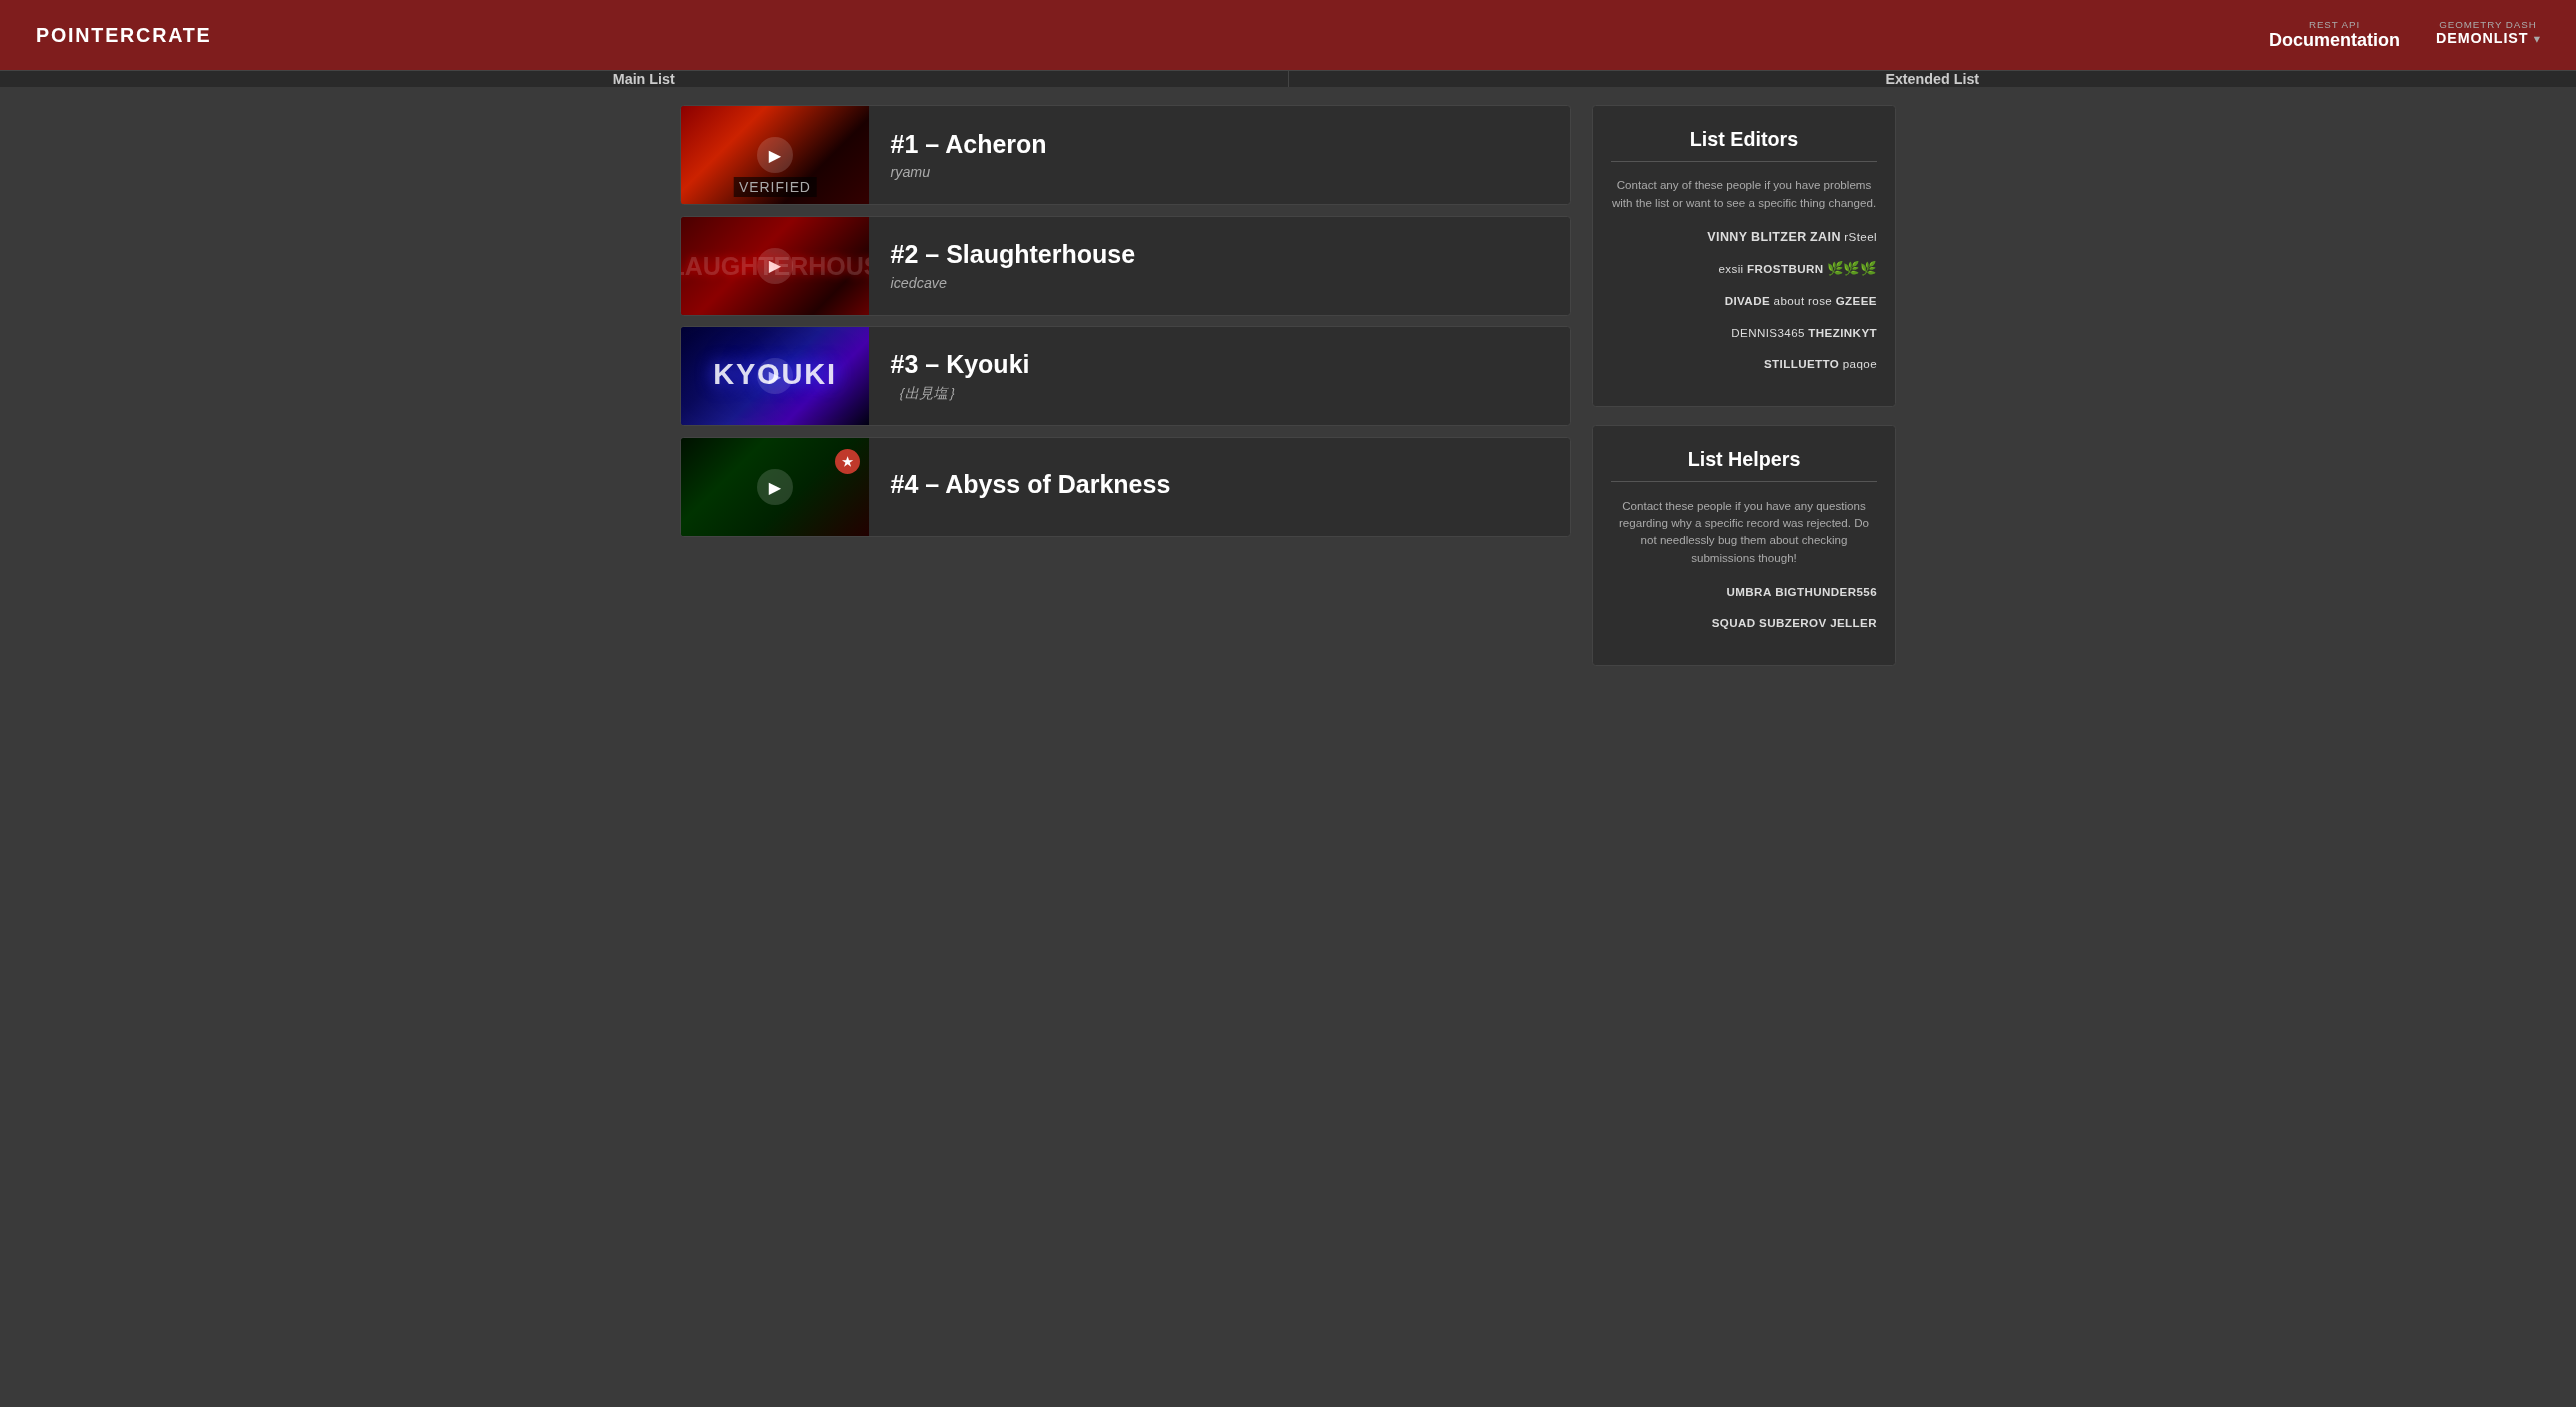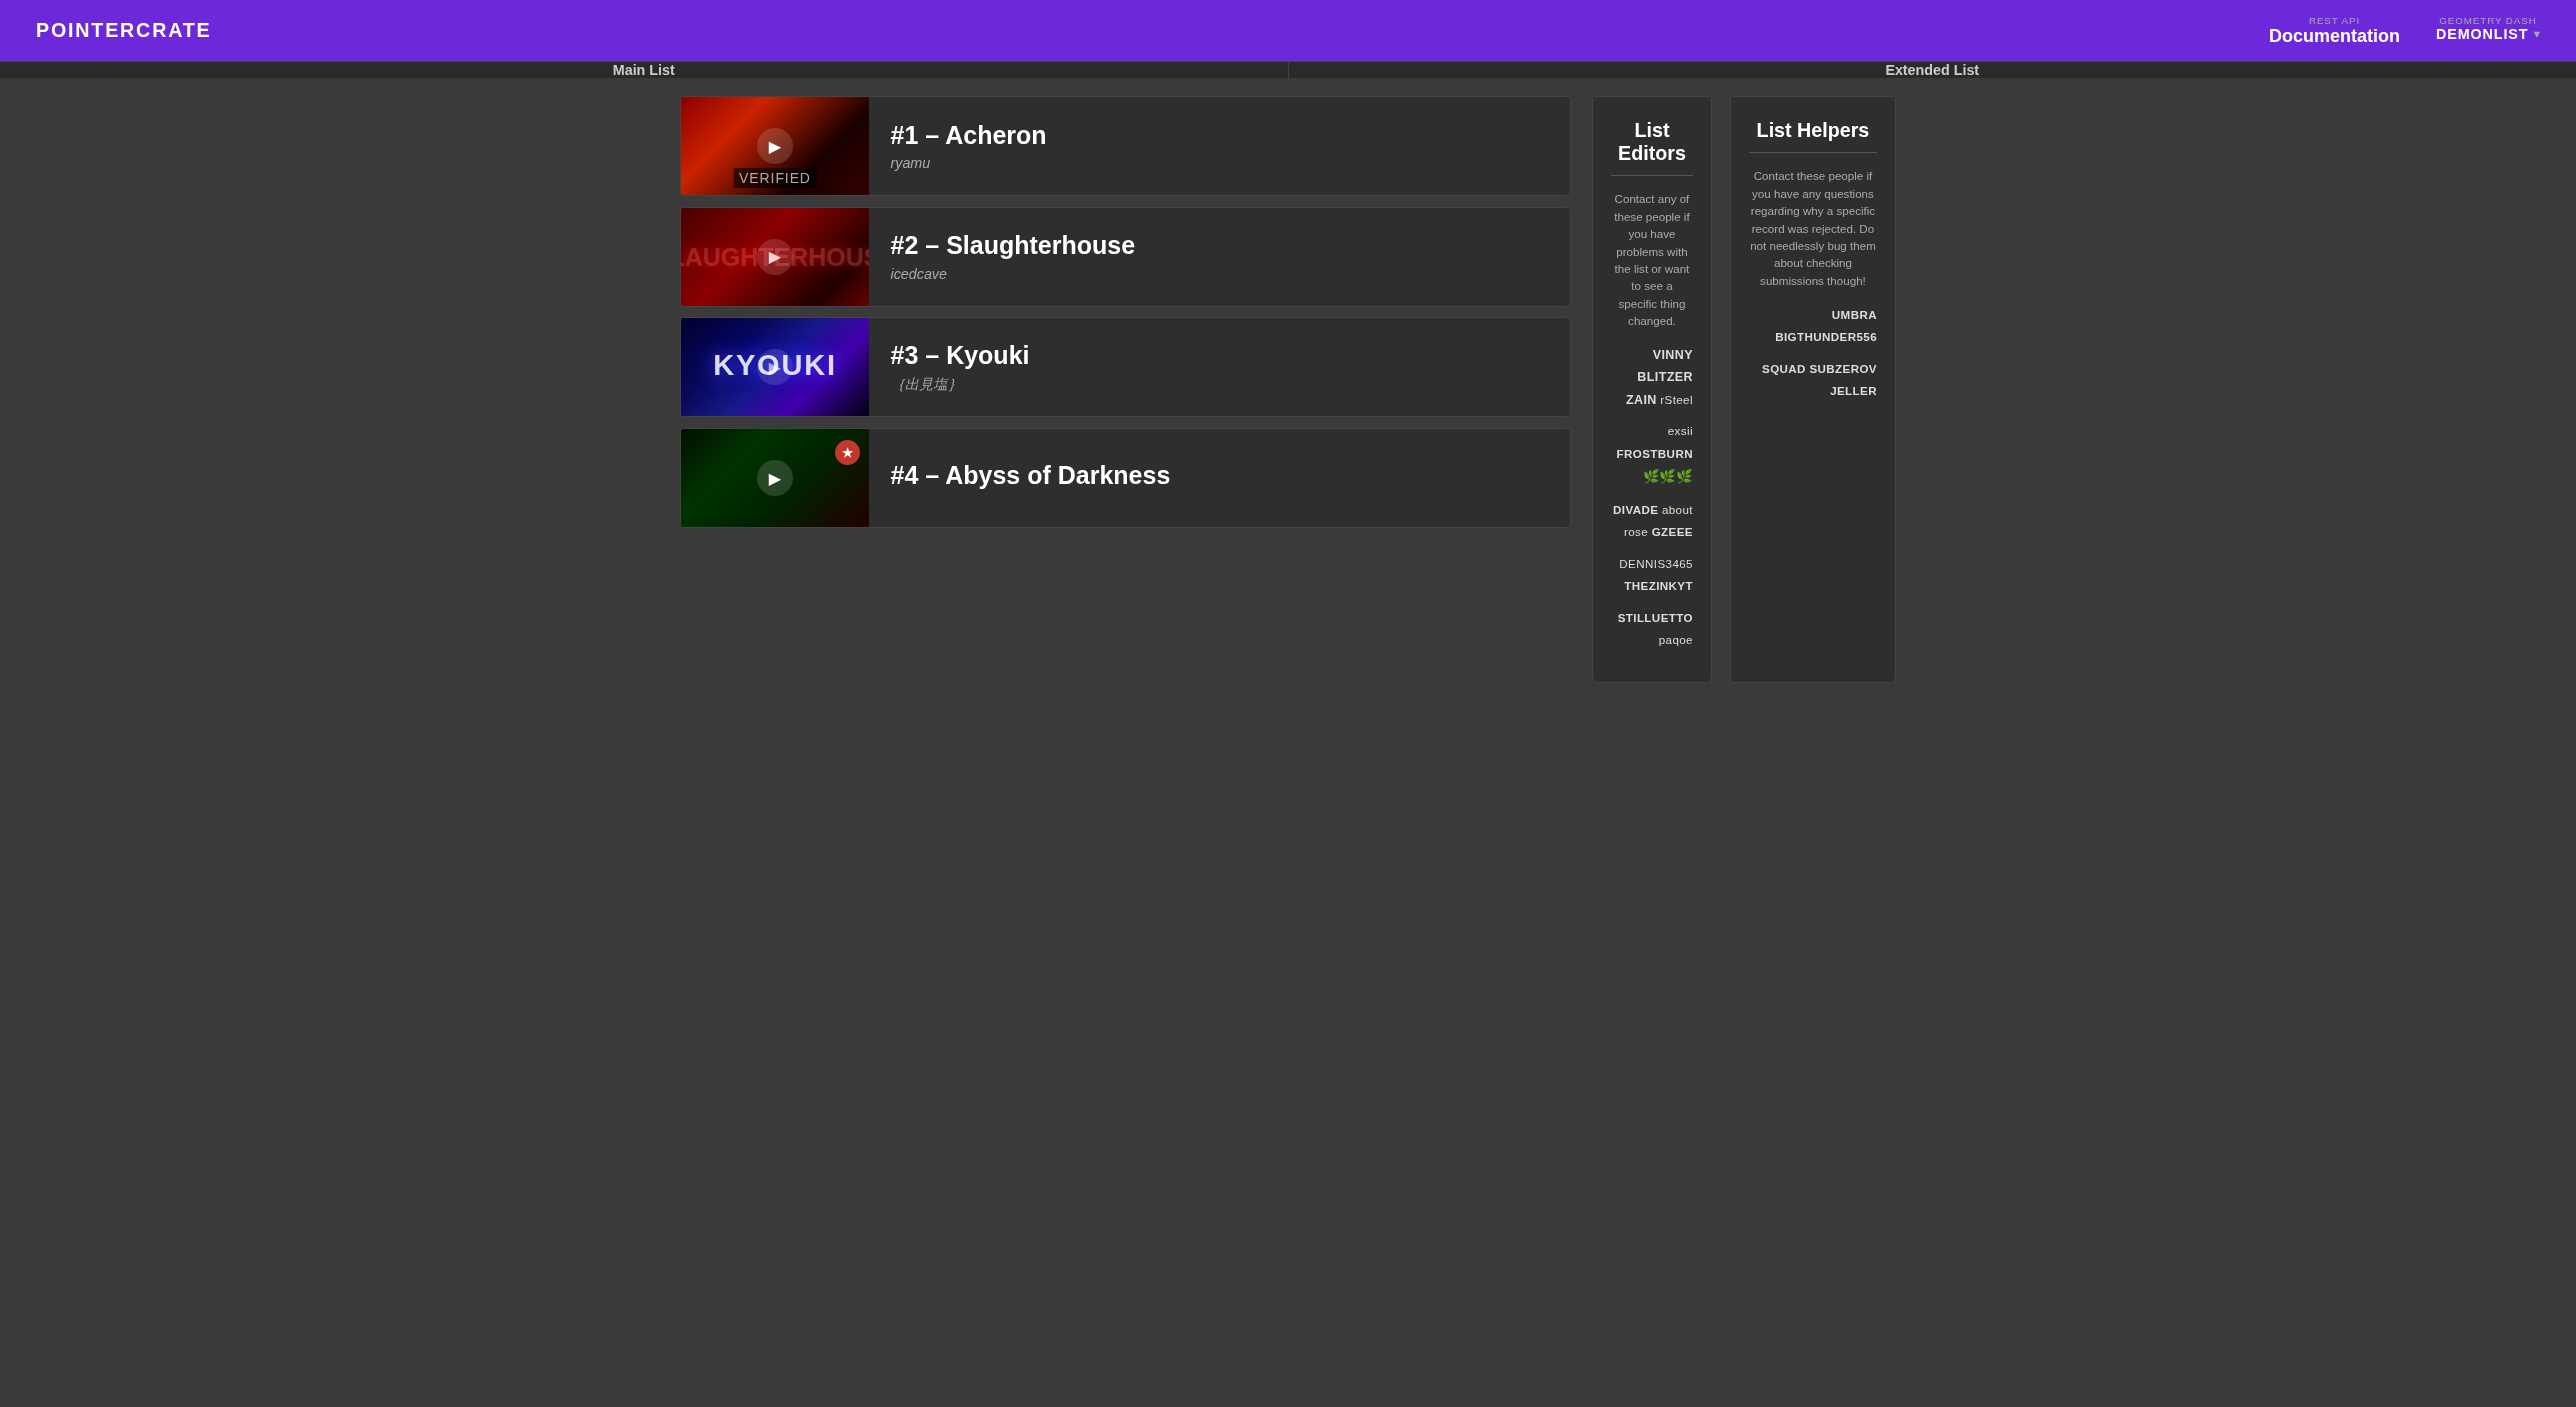--- a/index.html
+++ b/index.html
@@ -7,22 +7,22 @@
       background-color: #3a3a3a;
       font-family: 'Arial', sans-serif;
       color: #ccc;
       min-height: 100vh;
     }
 
     
     .header {
       display: flex;
       align-items: center;
-      background-color: #6d28d9;
-      height: 61px;
+      background-color: #7f1d1d;
+      height: 70px;
       padding: 0 36px;
     }
     .header-logo {
       color: #fff;
       font-weight: 900;
       font-size: 19.7px;
       letter-spacing: 1.8px;
       flex: 1;
     }
     .header-nav {
@@ -167,21 +167,21 @@
       font-size: 14.3px;
       font-style: italic;
       color: #aaa;
     }
 
     
     .sidebar {
       width: 304px;
       min-width: 304px;
       display: flex;
-      flex-direction: row;
+      flex-direction: column;
       gap: 18px;
     }
 
     .sidebar-section {
       background-color: #2e2e2e;
       border-radius: 3.6px;
       border: 0.9px solid #444;
       padding: 21.5px 18px;
     }
 

